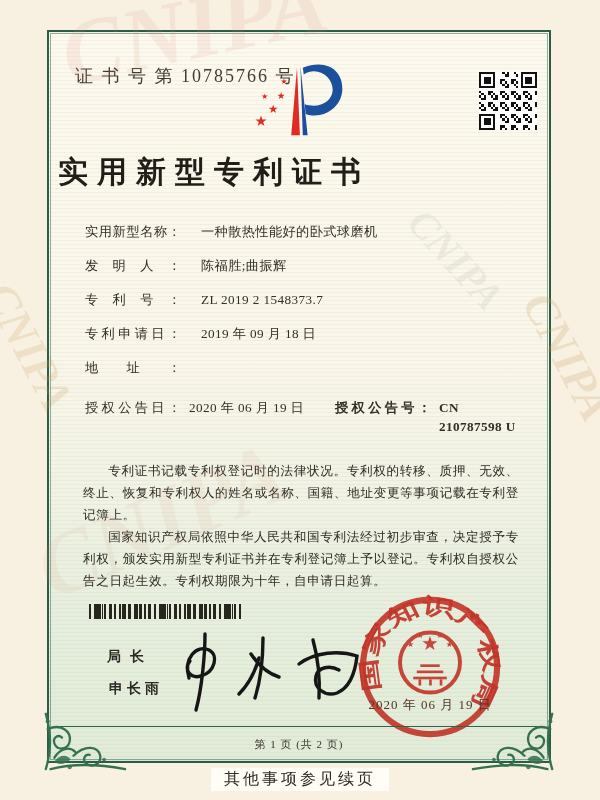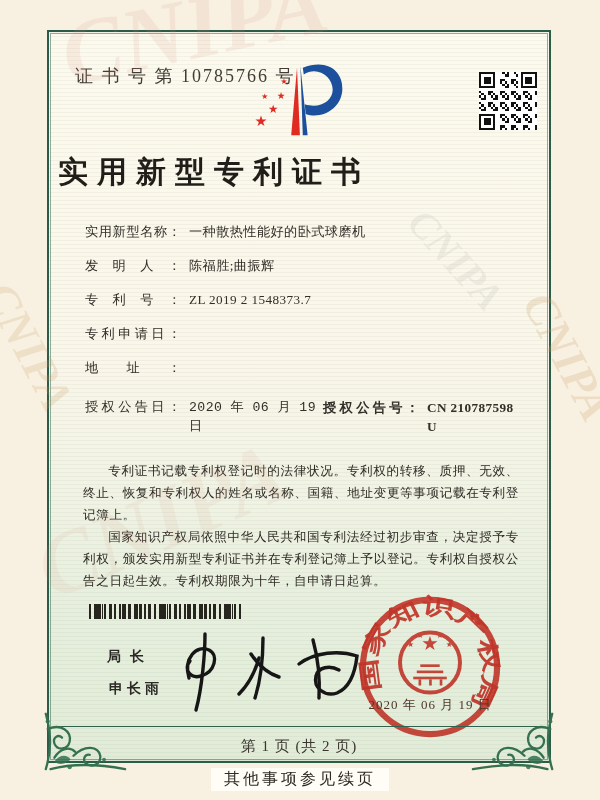--- a/index.html
+++ b/index.html
@@ -20,27 +20,27 @@
   .cert::after{content:"";position:absolute;inset:1px;border:1px solid rgba(52,110,85,.55);pointer-events:none;}
   .cert-no{position:absolute;left:26px;top:32px;font-size:18px;letter-spacing:2px;color:#413c35;}
   .logo{position:absolute;left:198px;top:26px;width:100px;height:82px;}
   .qr{position:absolute;left:430px;top:40px;width:58px;height:58px;}
   .title{
     position:absolute;left:0;right:0;top:120px;
     font-size:30px;font-weight:700;letter-spacing:9px;padding-left:9px;color:#211d19;
   }
   
   .fields{position:absolute;left:36px;right:26px;top:190px;font-size:13.2px;color:#322e29;}
-  .row{display:flex;line-height:19px;margin-bottom:15px;}
+  .row{display:flex;line-height:19px;margin-bottom:15px;gap:12px;}
   .row.address{margin-bottom:21px;}
   .lbl{flex:0 0 96px;text-align:justify;text-align-last:justify;-moz-text-align-last:justify;}
   .val{flex:1;padding-left:8px;letter-spacing:.4px;}
   .row.double{display:flex;}
   .pair{display:flex;}
-  .pair.p1{flex:0 0 238px;font-family:Liberation Mono, monospace;}
+  .pair.p1{flex:0 0 238px;}
   .pair.p2{flex:1;font-weight:bold;}
   .pair .lbl{flex:0 0 96px;}
   
   .bodytext{position:absolute;left:34px;right:30px;top:428px;font-size:12.6px;
     line-height:22px;color:#2f2b26;text-align:justify;letter-spacing:.6px;}
   .bodytext p{margin:0;text-indent:2em;}
   
   .barcode{position:absolute;left:40px;top:572px;width:152px;height:15px;
     background:
       repeating-linear-gradient(90deg,#26261f 0 2px,transparent 2px 5px),
@@ -52,21 +52,21 @@
   .director-name{position:absolute;left:40px;top:648px;font-size:14px;font-weight:700;
     letter-spacing:4px;color:#2c2a26;font-family:"Liberation Sans","DejaVu Sans",sans-serif;margin-left:20px;}
   .signature{position:absolute;left:118px;top:592px;width:210px;height:100px;}
   
   .seal{position:absolute;left:306px;top:560px;width:150px;height:150px;mix-blend-mode:multiply;opacity:.93;}
   .seal-date{position:absolute;left:296px;top:664px;width:170px;text-align:center;
     font-size:13px;color:#4e362a;letter-spacing:1px;z-index:5;}
   
   .footer-rule{position:absolute;left:8px;right:8px;bottom:34px;border-top:1.5px solid #2f604c;}
   .page-info{position:absolute;left:0;right:0;top:705px;text-align:center;
-    font-size:15px;letter-spacing:1px;color:#3a362f;}
+    font-size:11px;letter-spacing:1px;color:#3a362f;}
   .continuation{position:absolute;left:50%;transform:translateX(-50%);top:768px;
     background:#fffdf6;padding:1px 13px;font-size:16px;letter-spacing:3px;color:#2e2a24;white-space:nowrap;}
   
   .flourish{position:absolute;width:86px;height:86px;bottom:-12px;}
   .flourish.bl{left:-8px;}
   .flourish.br{right:-8px;transform:scaleX(-1);}
   
   .wm{position:absolute;font-style:italic;font-weight:700;pointer-events:none;white-space:nowrap;
     font-family:"Liberation Serif","DejaVu Serif",serif;}
   .wm1{left:60px;top:-24px;font-size:90px;color:#d98f7c;opacity:.13;transform:rotate(-12deg);}
@@ -266,20 +266,21 @@
       <div class="row">
         <span class="lbl">发明人：</span>
         <span class="val">陈福胜;曲振辉</span>
       </div>
       <div class="row">
         <span class="lbl">专利号：</span>
         <span class="val">ZL 2019 2 1548373.7</span>
       </div>
       <div class="row">
         <span class="lbl">专利申请日：</span>
+        <span class="val">2019 年 09 月 18 日</span>
       </div>
       <div class="row address">
         <span class="lbl">地址：</span>
       </div>
       <div class="row double">
         <span class="pair p1">
           <span class="lbl">授权公告日：</span>
           <span class="val">2020 年 06 月 19 日</span>
         </span>
         <span class="pair p2">

